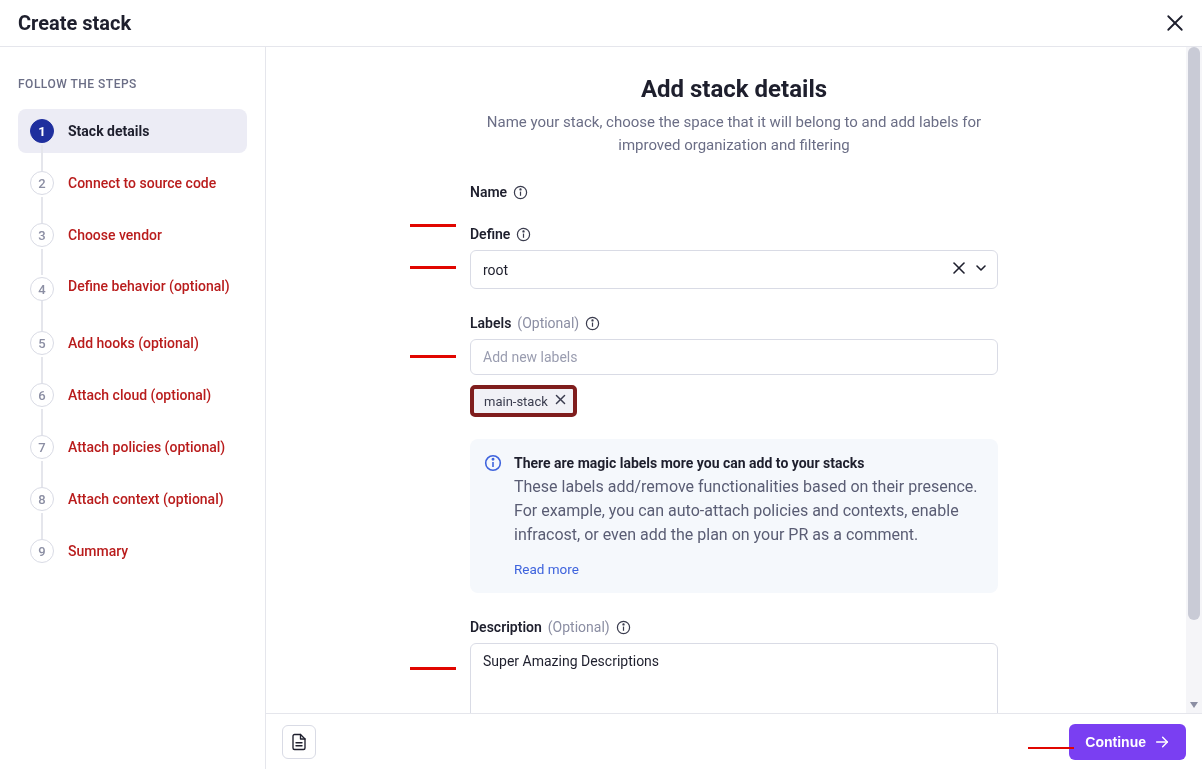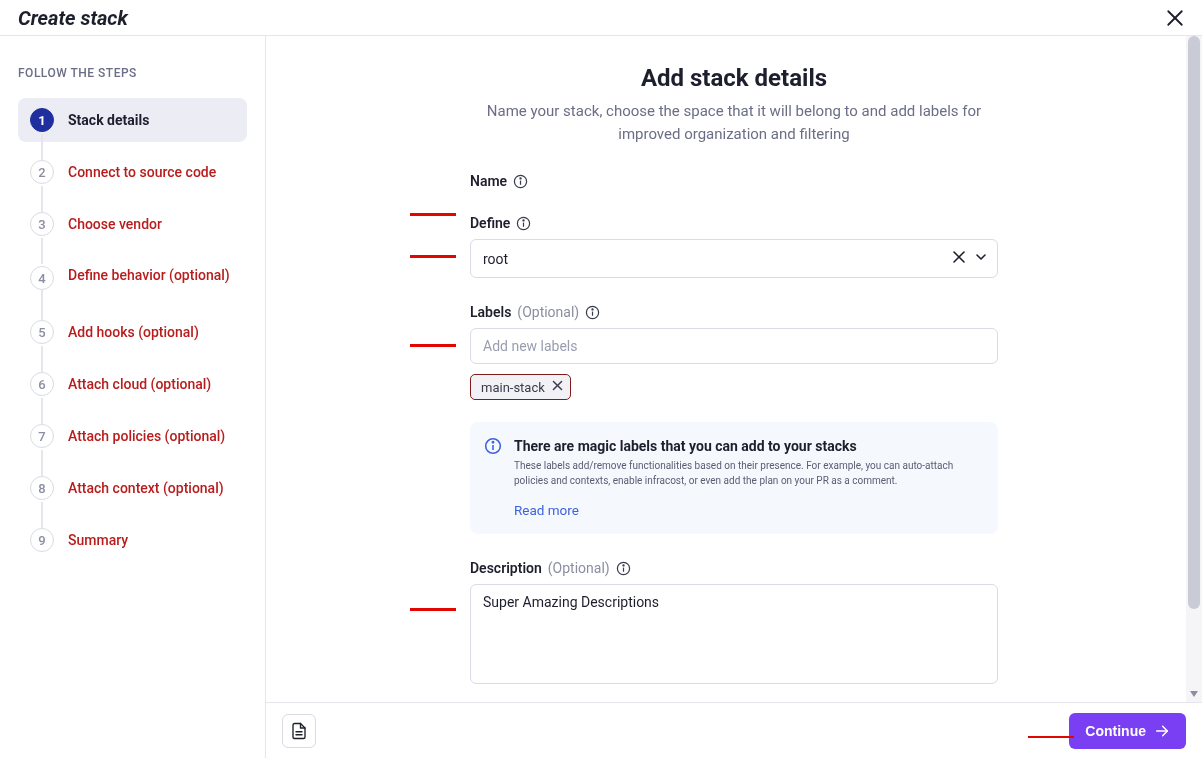--- a/index.html
+++ b/index.html
@@ -9,27 +9,26 @@
     color: #1a1a2e;
     background: #fff;
     width: 1202px;
     height: 774px;
     overflow: hidden;
     position: relative;
   }
 
   
   .header {
-    height: 36px;
+    height: 47px;
     display: flex;
     align-items: center;
     justify-content: space-between;
     padding: 16px 18px;
     border-bottom: 1px solid #e5e6ec;
-    font-style: italic;
   }
   .header-title {
     font-size: 20px;
     font-weight: 700;
     color: #1e1f2d;
   }
   .close-icon {
     width: 18px; height: 18px;
     cursor: pointer;
   }
@@ -192,21 +191,21 @@
   .labels-input input {
     border: none; outline: none; width:100%;
     padding: 9px 12px; font-size:14px;
     background: transparent;
     font-family: inherit;
   }
 
   .chips-row { display:flex; flex-wrap:wrap; gap:8px; margin-top:10px; }
   .chip {
     background: #f1f1f6;
-    border: 1px solid #7f1d1d;
+    border: 4px solid #7f1d1d;
     border-radius: 5px;
     padding: 4px 6px 4px 10px;
     font-size: 13px;
     color: #3a3c4e;
     display:flex; align-items:center; gap:6px;
   }
   .chip svg { width:13px; height:13px; cursor:pointer; }
 
   .info-box {
     background: #f5f8fc;
@@ -217,21 +216,21 @@
   }
   .info-box .ib-icon {
     position:absolute; left:14px; top:15px;
     color:#3e63dd;
   }
   .info-box-title {
     font-weight: 700; font-size:14px; color:#1e1f2d;
     margin-bottom:4px;
   }
   .info-box-text {
-    color:#5a5d74; font-size:10px; line-height:1.5;
+    color:#5a5d74; font-size:16px; line-height:1.5;
   }
   .info-box-link {
     display:inline-block; margin-top:14px;
     color:#3e63dd; font-size:13.5px; text-decoration:none;
     cursor:pointer;
   }
 
   
   .red-mark {
     position:absolute;
@@ -444,21 +443,21 @@
             <div class="red-mark" style="top:40px;"></div>
 
             <div class="info-box">
               <span class="ib-icon">
                 <svg width="18" height="18" viewBox="0 0 16 16" fill="none" stroke="#3e63dd" stroke-width="1.4">
                     <circle cx="8" cy="8" r="6.5"></circle>
                     <line x1="8" y1="7" x2="8" y2="11.5"></line>
                     <circle cx="8" cy="4.7" r="0.6" fill="#3e63dd"></circle>
                   </svg>
               </span>
-              <div class="info-box-title">There are magic labels that you can add to your stacks</div>
+              <div class="info-box-title">There are magic labels more you can add to your stacks</div>
               <div class="info-box-text">These labels add/remove functionalities based on their presence. For example, you can auto-attach policies and contexts, enable infracost, or even add the plan on your PR as a comment.</div>
               <a class="info-box-link">Read more</a>
             </div>
           </div>
 
           <div class="field-row" style="margin-bottom:10px;">
             <div class="field-label-row">
               <span>Description</span>
               <span class="optional-tag">(Optional)</span>
               <span class="info-icon">

